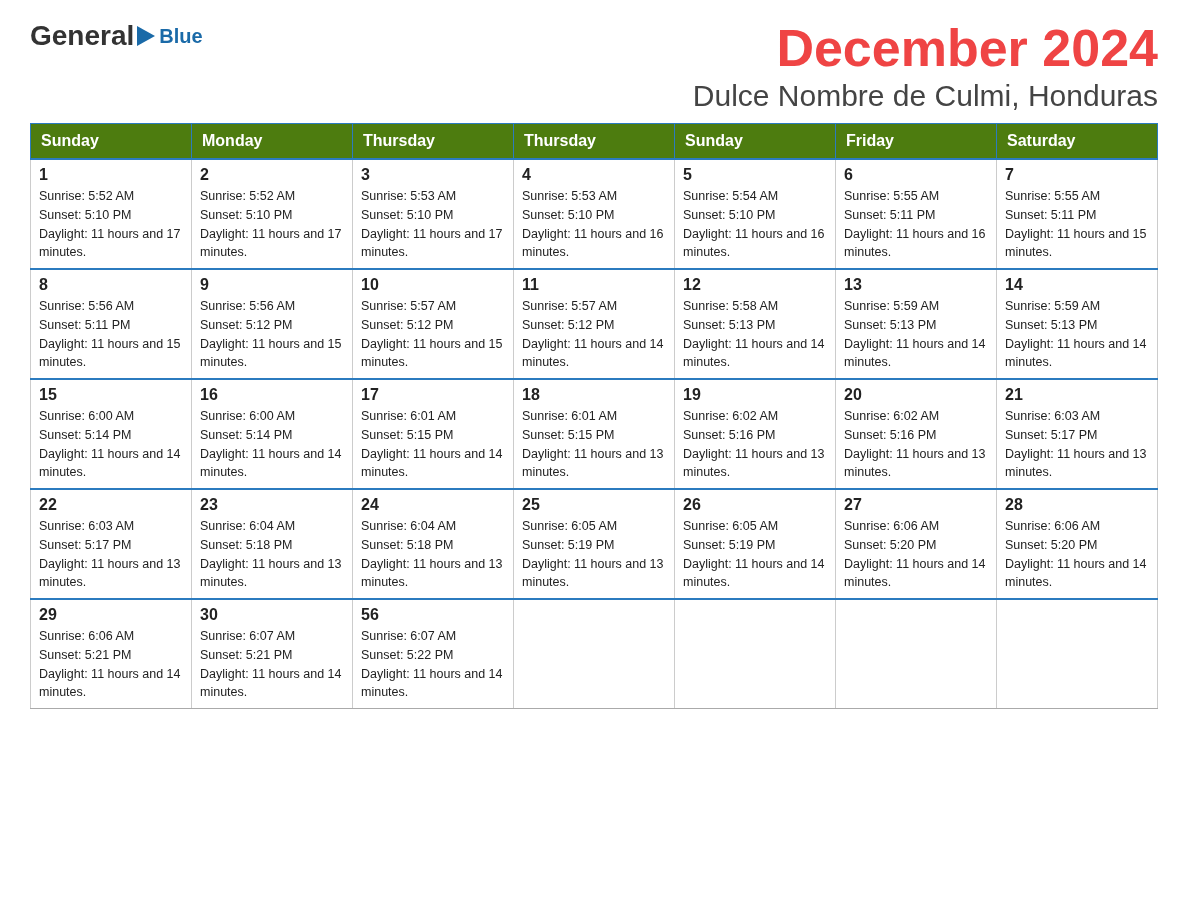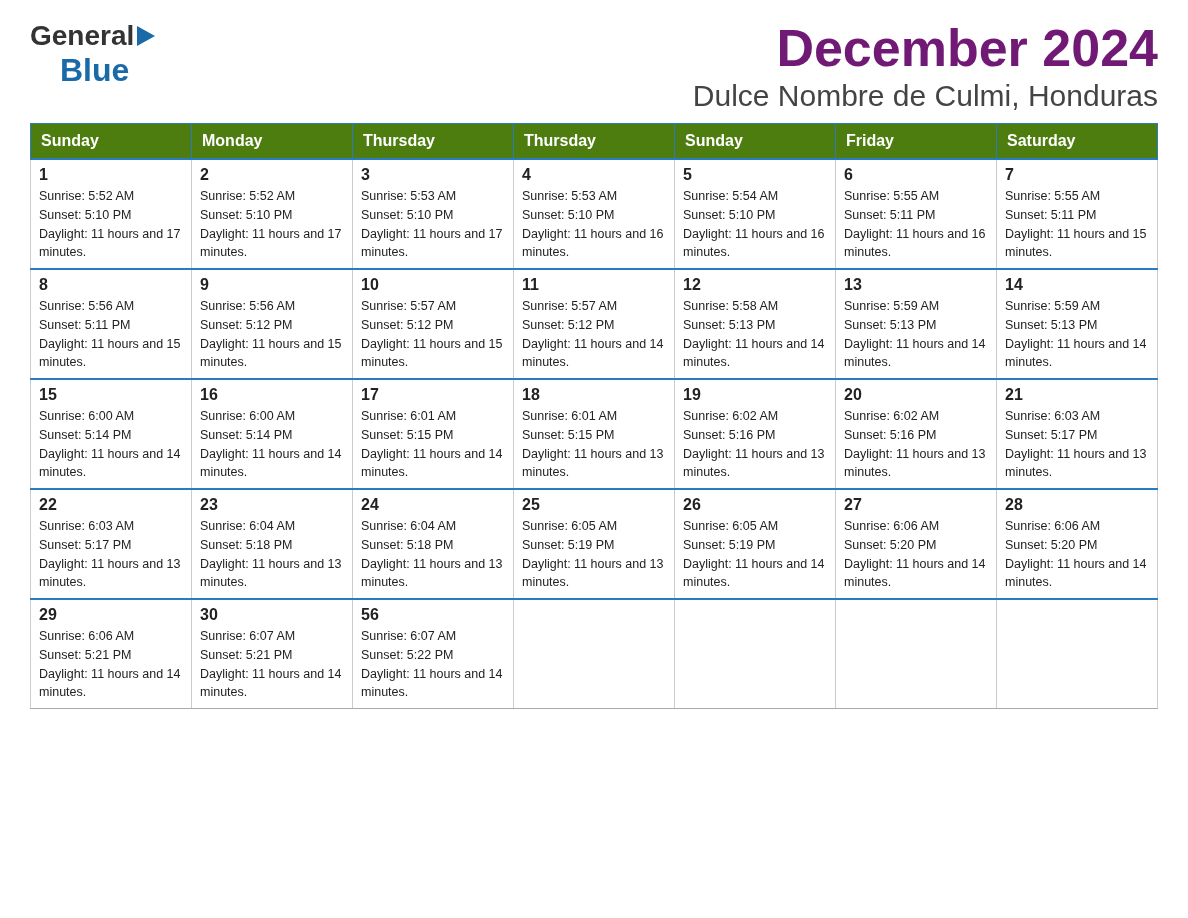--- a/index.html
+++ b/index.html
@@ -15,21 +15,21 @@
       align-items: flex-start;
       justify-content: space-between;
       margin-bottom: 10px;
     }
     .title-block {
       text-align: right;
     }
     .title-block h1 {
       font-size: 52px;
       font-weight: bold;
-      color: #701a75;
+      color: #ef4444;
       line-height: 1.1;
     }
     .title-block h2 {
       font-size: 30px;
       font-weight: normal;
       color: #444;
       margin-top: 2px;
     }
     .calendar {
       width: 100%;
@@ -69,22 +69,21 @@
       color: #222;
     }
     .week-row td {
       border-top: 2px solid #2b7bbf;
     }
     .empty-cell {
       background: #fff;
     }
     .logo-wrapper {
       display: flex;
-      flex-direction: column;
-      align-items: center;
+      flex-direction: row;
     }
     .logo-row1 {
       display: flex;
       align-items: center;
     }
     .logo-row2 {
       display: flex;
       align-items: center;
     }
   </style>
@@ -95,21 +94,21 @@
   <div class="logo-wrapper">
     <div class="logo-row1">
       <span style="font-size:28px;font-weight:bold;color:#333;font-family:Arial,sans-serif;">General</span>
       <span style="display:inline-block;margin-left:3px;margin-top:4px;">
         <svg width="18" height="20" viewBox="0 0 18 20">
             <polygon points="0,0 18,10 0,20" fill="#1a6aa8"></polygon>
           </svg>
       </span>
     </div>
     <div class="logo-row2">
-      <span style="font-size:32px;font-weight:bold;color:#1a6aa8;font-family:Arial,sans-serif;margin-left:4px;">Blue</span>
+      <span style="font-size:20px;font-weight:bold;color:#1a6aa8;font-family:Arial,sans-serif;margin-left:4px;">Blue</span>
     </div>
   </div>
   <div class="title-block">
     <h1>December 2024</h1>
     <h2>Dulce Nombre de Culmi, Honduras</h2>
   </div>
 </div>
 
 <table class="calendar">
   <thead>

